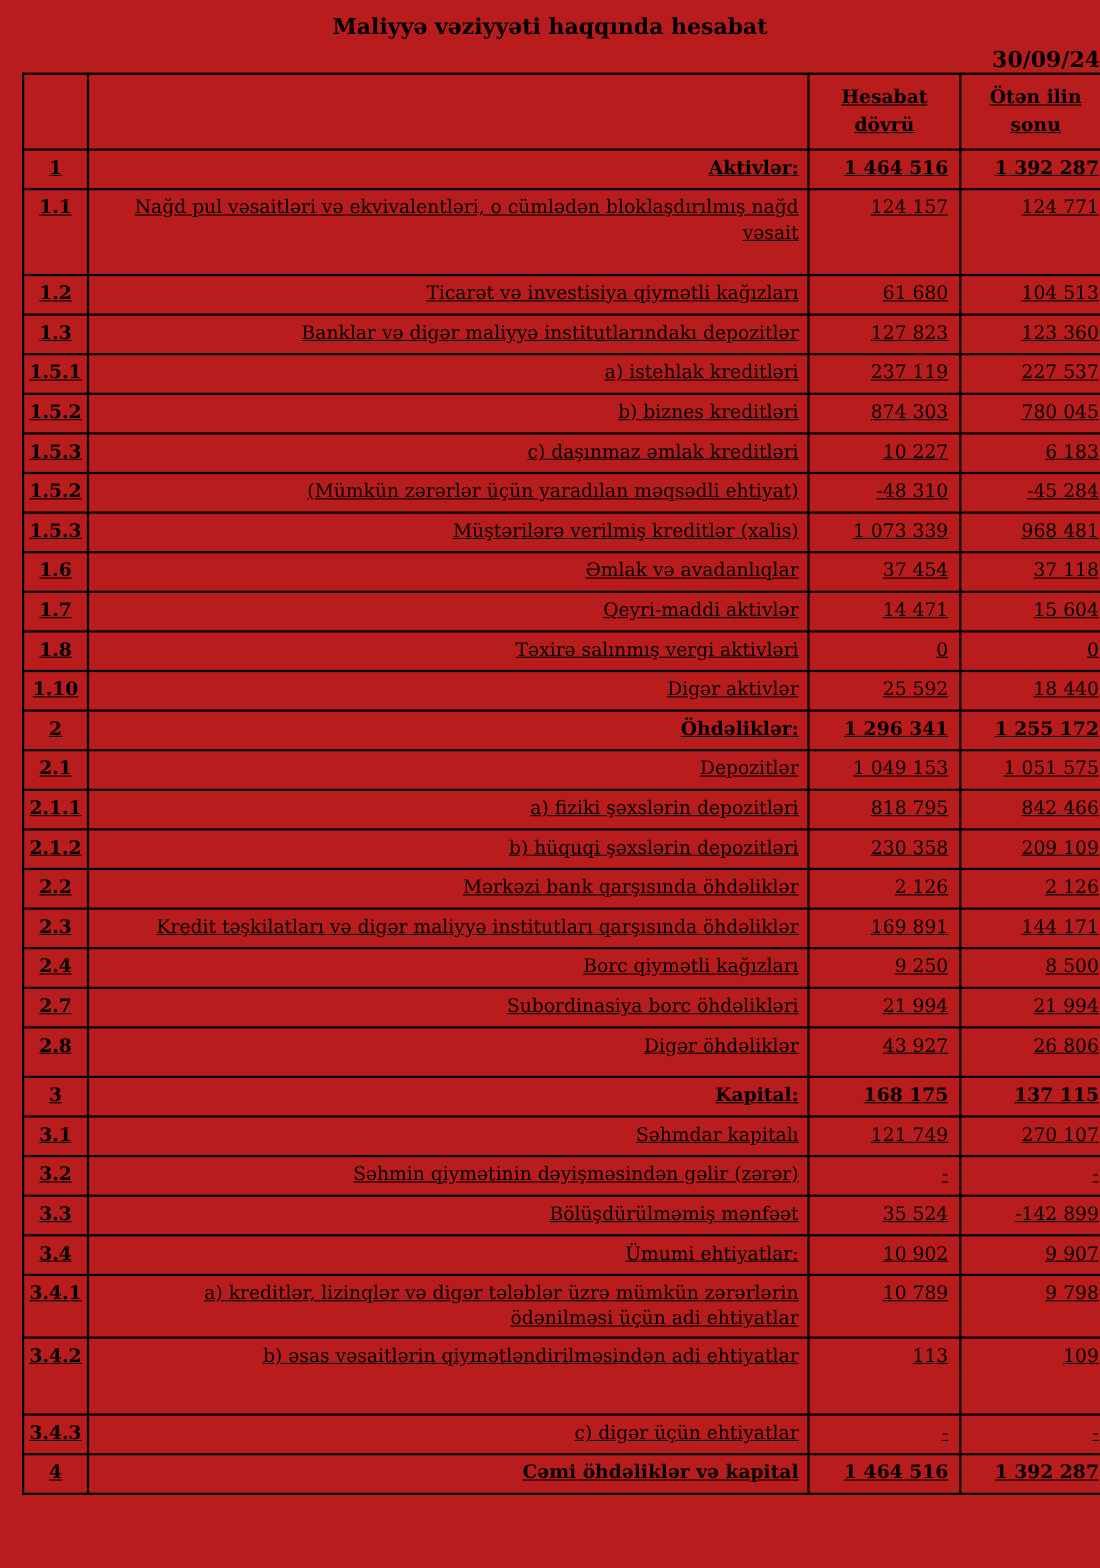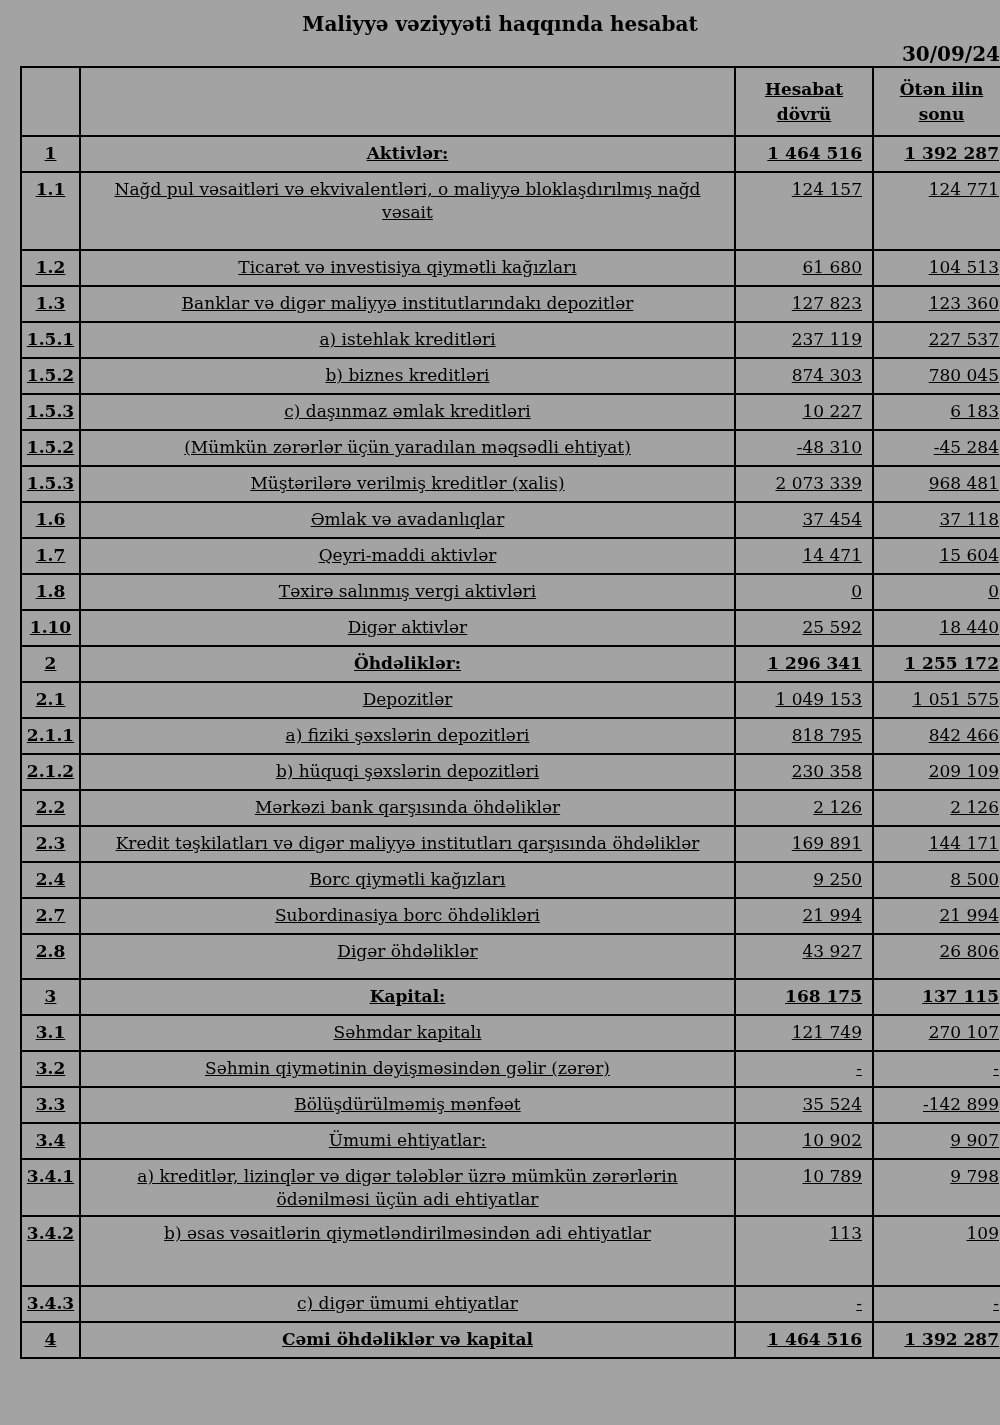--- a/index.html
+++ b/index.html
@@ -6,21 +6,21 @@
     margin: 0;
     padding: 0;
     background: #ffffff;
     color: #000000;
     font-family: "DejaVu Serif", "Liberation Serif", serif;
   }
   .page {
     position: relative;
     width: 1000px;
     height: 1425px;
-    background: #a3a3a3;
+    background: #b91c1c;
     overflow: hidden;
   }
   .doc-title {
     text-align: center;
     font-weight: bold;
     font-size: 20px;
     padding-top: 12px;
     line-height: 1.2;
   }
   .doc-date {
@@ -63,21 +63,21 @@
     vertical-align: top;
     padding-top: 5px;
     padding-bottom: 4px;
     line-height: 1.35;
   }
   td.no {
     text-align: center;
     font-weight: bold;
   }
   td.label {
-    text-align: center;
+    text-align: right;
     padding-left: 8px;
     padding-right: 8px;
   }
   td.num {
     text-align: right;
     padding-right: 10px;
   }
   tr.bold td { font-weight: bold; }
   tbody tr { height: 36px; }
   tbody tr:nth-child(2)  { height: 78px; }  
@@ -109,21 +109,21 @@
     </thead>
     <tbody>
         <tr class="bold">
           <td class="no">1</td>
           <td class="label">Aktivlər:</td>
           <td class="num">1 464 516</td>
           <td class="num">1 392 287</td>
         </tr>
         <tr>
           <td class="no">1.1</td>
-          <td class="label">Nağd pul vəsaitləri və ekvivalentləri, o maliyyə bloklaşdırılmış nağd vəsait</td>
+          <td class="label">Nağd pul vəsaitləri və ekvivalentləri, o cümlədən bloklaşdırılmış nağd vəsait</td>
           <td class="num">124 157</td>
           <td class="num">124 771</td>
         </tr>
         <tr>
           <td class="no">1.2</td>
           <td class="label">Ticarət və investisiya qiymətli kağızları</td>
           <td class="num">61 680</td>
           <td class="num">104 513</td>
         </tr>
         <tr>
@@ -152,21 +152,21 @@
         </tr>
         <tr>
           <td class="no">1.5.2</td>
           <td class="label">(Mümkün zərərlər üçün yaradılan məqsədli ehtiyat)</td>
           <td class="num">-48 310</td>
           <td class="num">-45 284</td>
         </tr>
         <tr>
           <td class="no">1.5.3</td>
           <td class="label">Müştərilərə verilmiş kreditlər (xalis)</td>
-          <td class="num">2 073 339</td>
+          <td class="num">1 073 339</td>
           <td class="num">968 481</td>
         </tr>
         <tr>
           <td class="no">1.6</td>
           <td class="label">Əmlak və avadanlıqlar</td>
           <td class="num">37 454</td>
           <td class="num">37 118</td>
         </tr>
         <tr>
           <td class="no">1.7</td>
@@ -277,21 +277,21 @@
           <td class="num">9 798</td>
         </tr>
         <tr>
           <td class="no">3.4.2</td>
           <td class="label">b) əsas vəsaitlərin qiymətləndirilməsindən adi ehtiyatlar</td>
           <td class="num">113</td>
           <td class="num">109</td>
         </tr>
         <tr>
           <td class="no">3.4.3</td>
-          <td class="label">c) digər ümumi ehtiyatlar</td>
+          <td class="label">c) digər üçün ehtiyatlar</td>
           <td class="num">-</td>
           <td class="num">-</td>
         </tr>
         <tr class="bold">
           <td class="no">4</td>
           <td class="label">Cəmi öhdəliklər və kapital</td>
           <td class="num">1 464 516</td>
           <td class="num">1 392 287</td>
         </tr>
       </tbody>

